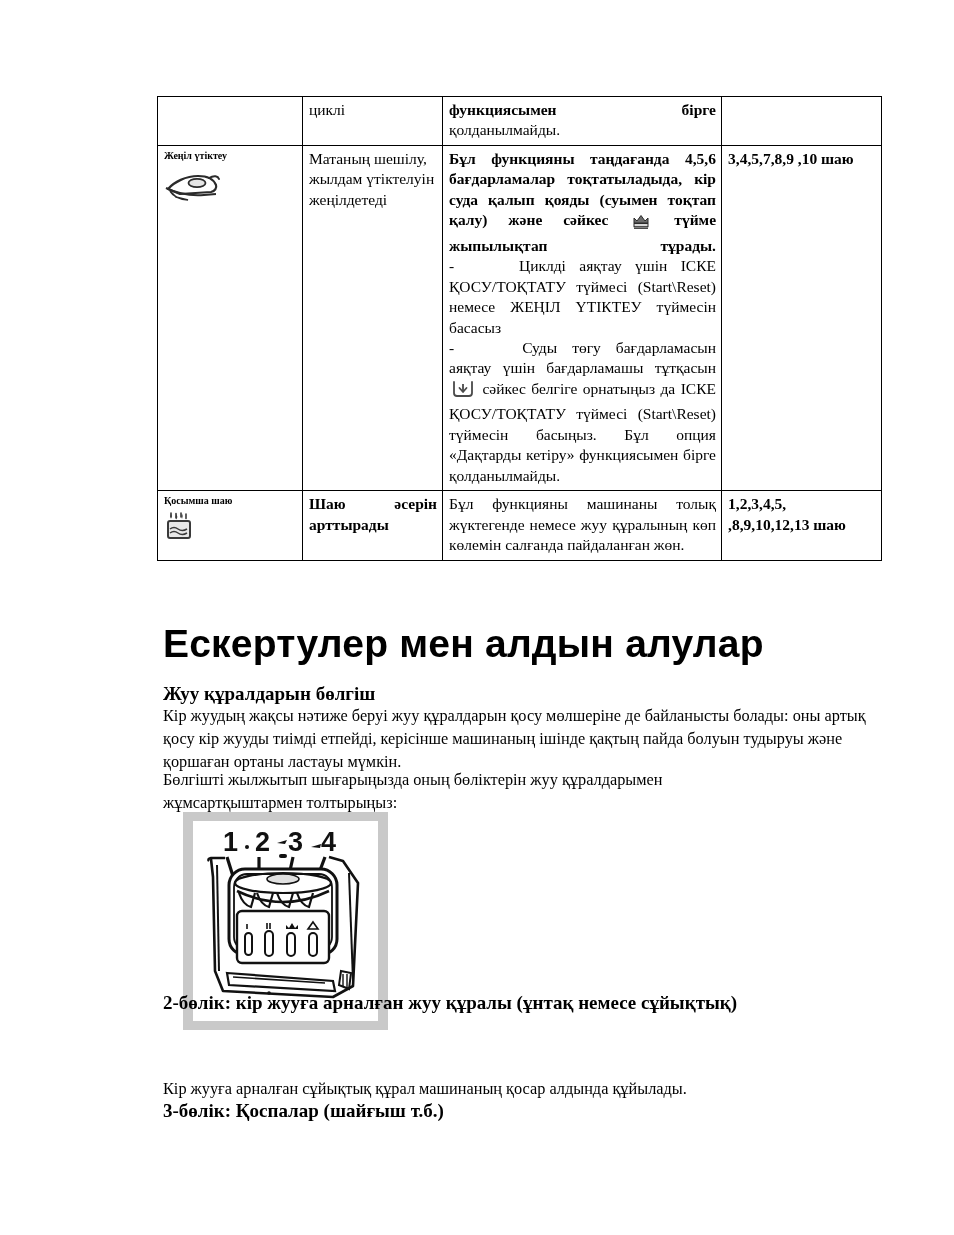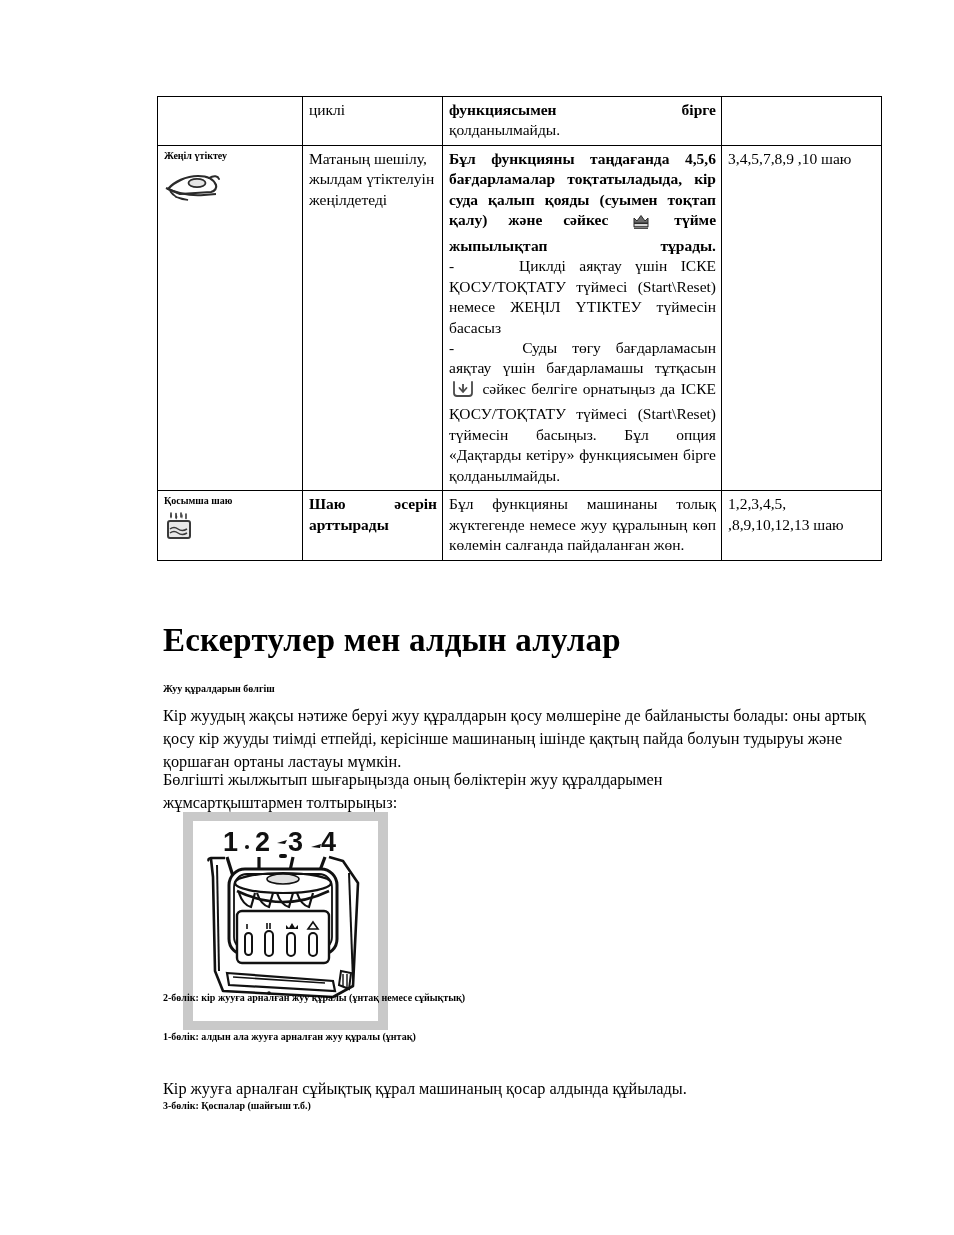--- a/index.html
+++ b/index.html
@@ -41,21 +41,21 @@
   .col-name  { width: 145px; }
   .col-desc  { width: 140px; }
   .col-body  { width: 279px; }
   .col-prog  { width: 160px; }
 
   .cell-name {
     font-weight: bold;
     font-size: 10px;
   }
   .cell-prog {
-    font-weight: normal;
+    font-weight: bold;
     font-size: 15.5px;
     line-height: 1.35;
     margin-left: 38px;
   }
   .just {
     text-align: justify;
     text-align-last: justify;
     hyphens: none;
     font-weight: bold;
   }
@@ -78,31 +78,31 @@
     display: inline-block;
     vertical-align: -5px;
     margin: 0 2px;
   }
 
   
   .main-heading {
     position: absolute;
     left: 163px;
     top: 622px;
-    font-size: 33px;
+    font-size: 39px;
     font-weight: bold;
     letter-spacing: 0.2px;
-    font-family: Liberation Serif, serif;
+    font-family: Liberation Sans, sans-serif;
   }
 
   
   .sub-heading {
     position: absolute;
     font-weight: bold;
-    font-size: 10px;
+    font-size: 19px;
     font-family: "Liberation Serif", "DejaVu Serif", serif;
   }
   .body-block {
     position: absolute;
     font-size: 16.3px;
     line-height: 1.42;
     font-family: "Liberation Serif", "DejaVu Serif", serif;
   }
 
   #intro-para  { left: 163px; top: 704px; width: 726px; }
@@ -305,21 +305,20 @@
 
         <path d="M34 152 L140 160 L142 170 L36 164 Z" fill="#ffffff" stroke="#111" stroke-width="2.2"></path>
         <path d="M40 156 L132 162" stroke="#111" stroke-width="1.6"></path>
         <path d="M148 150 L158 152 L156 168 L146 164 Z" fill="none" stroke="#111" stroke-width="2"></path>
         <path d="M150 153 L150 166 M154 153 L154 167" stroke="#111" stroke-width="1.4"></path>
         <circle cx="76" cy="172" r="1.8" fill="#111"></circle>
       </svg>
     </div>
   </div>
 
-  <div class="sub-heading" id="part1-line">1-бөлік: алдын ала жууға арналған жуу құралы (ұнтақ)</div>
 
   <div class="sub-heading" id="part2-line">2-бөлік: кір жууға арналған жуу құралы (ұнтақ немесе сұйықтық)</div>
 
   <div class="body-block" id="part2-note">Кір жууға арналған сұйықтық құрал машинаның қосар алдында құйылады.</div>
 
   <div class="sub-heading" id="part3-line">3-бөлік: Қоспалар (шайғыш т.б.)</div>
 
 
 </div>
 

